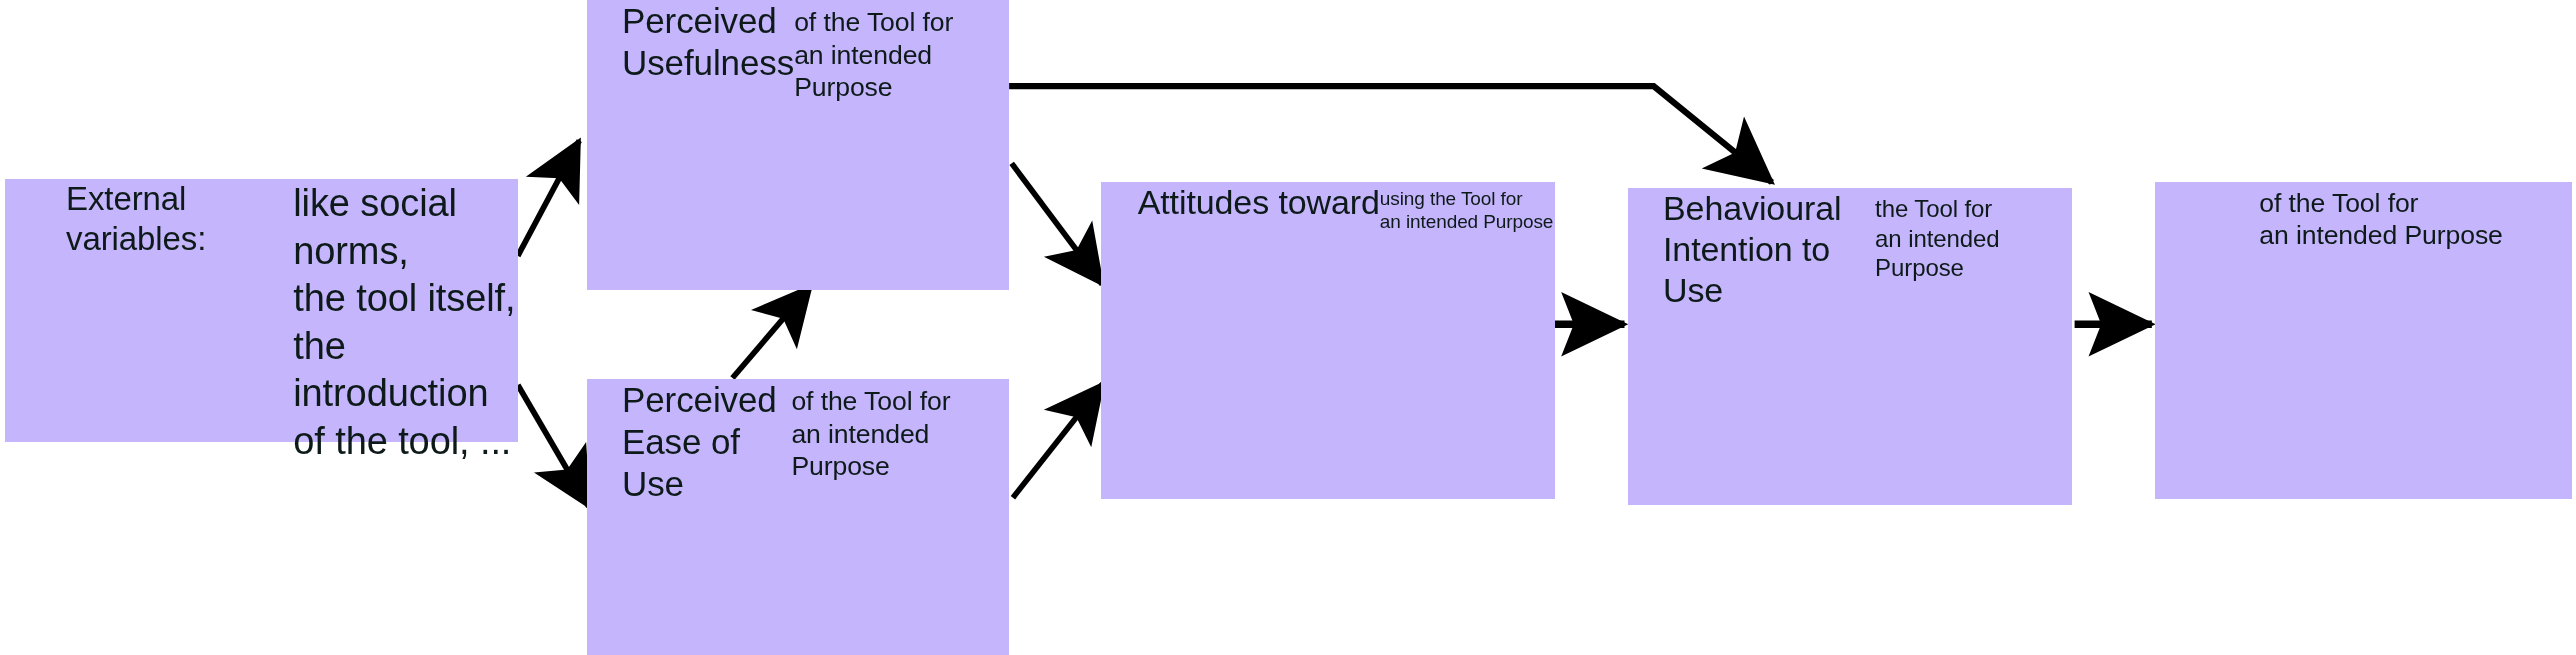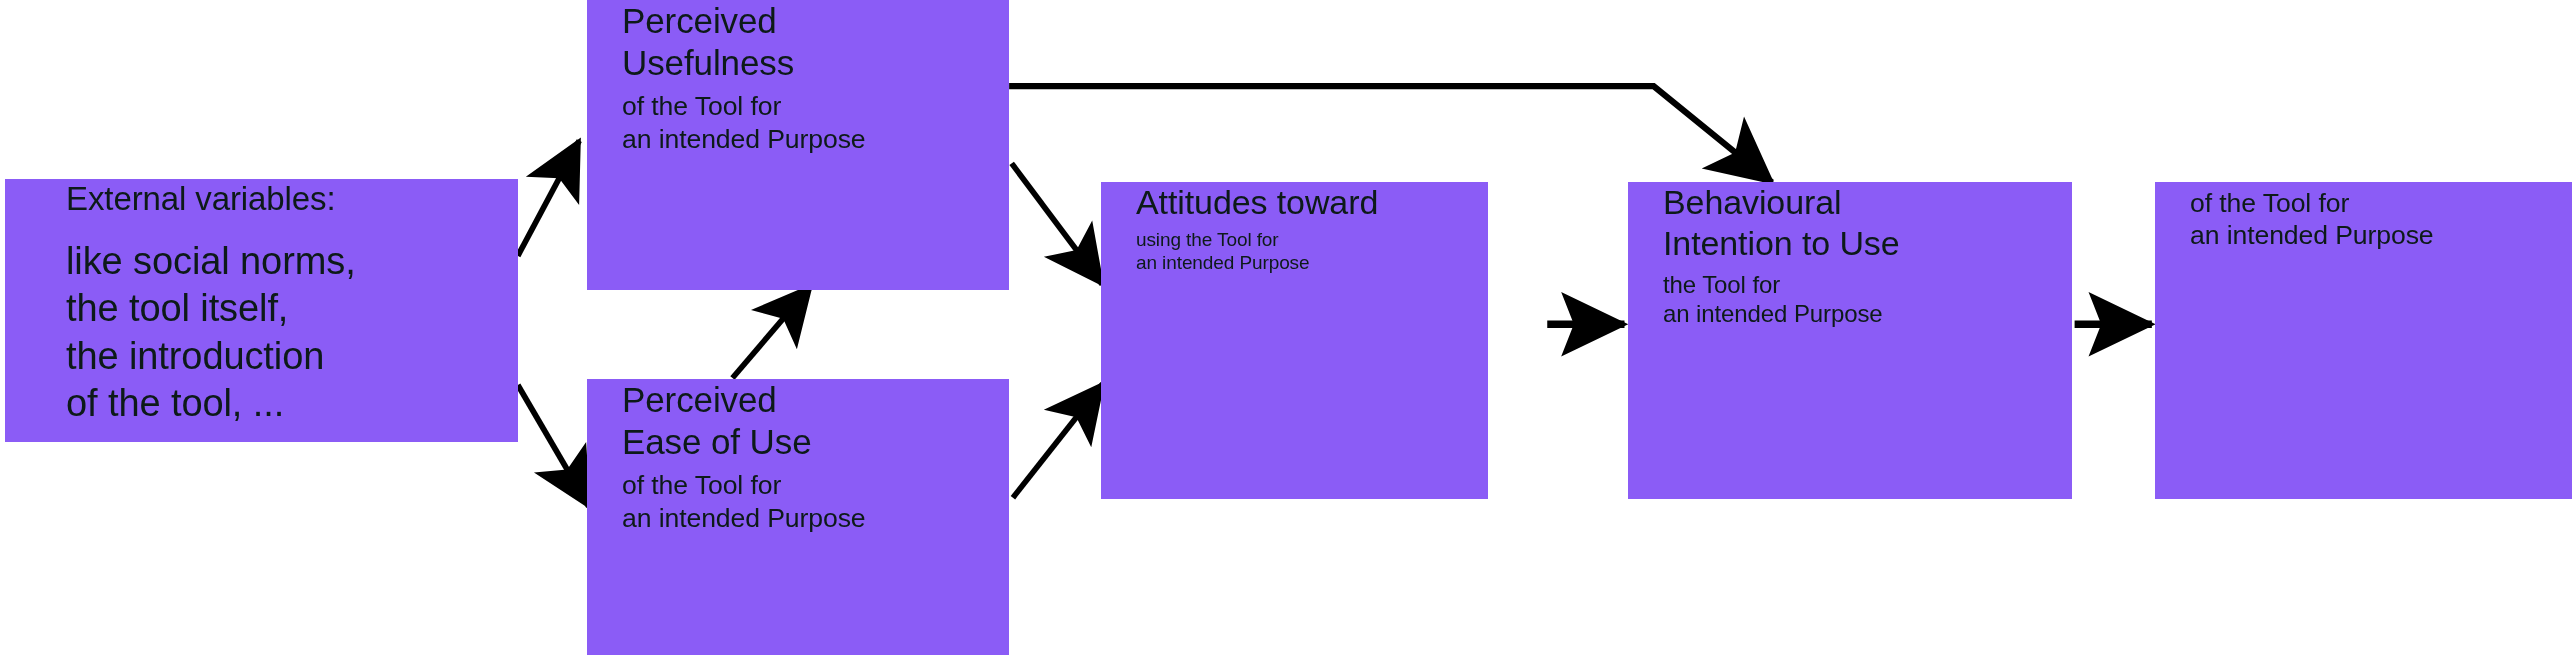--- a/index.html
+++ b/index.html
@@ -11,24 +11,24 @@
     position: relative;
     width: 2576px;
     height: 656px;
     background: #ffffff;
     font-family: "Liberation Sans", sans-serif;
     overflow: hidden;
   }
   .node {
     position: absolute;
     box-sizing: border-box;
-    background: #8b5cf6;
+    background: #c4b5fd;
     display: flex;
-    flex-direction: column;
-    justify-content: flex-start;
+    flex-direction: row;
+    justify-content: center;
   }
   .node .title {
     color: #0d1a19;
     font-size: 33px;
     line-height: 1.20;
     font-weight: 400;
     white-space: pre-line;
     letter-spacing: -0.1px;
   }
   .node .subtitle {
@@ -39,22 +39,22 @@
     white-space: pre-line;
     letter-spacing: -0.1px;
     margin-top: 3.8px;
   }
   .node .title:empty, .node .subtitle:empty { display: none; }
 
   
   #node-external   { left: 5px;    top: 179px; width: 513px;  height: 263px; padding: 0 0 0 61px; gap: 18px; }
   #node-pu         { left: 587px;  top: 0px;   width: 422px;  height: 290px; padding: 0 0 0 35px; }
   #node-peou       { left: 587px;  top: 379px; width: 422px;  height: 277px; padding: 0 0 0 35px; }
-  #node-attitudes  { left: 1101px; top: 182px; width: 387px;  height: 317px; padding: 0 0 0 35px; }
-  #node-bi         { left: 1628px; top: 182px; width: 444px;  height: 317px; padding: 0 0 0 35px; }
+  #node-attitudes  { left: 1101px; top: 182px; width: 454px;  height: 317px; padding: 0 0 0 35px; }
+  #node-bi         { left: 1628px; top: 188px; width: 444px;  height: 317px; padding: 0 0 0 35px; }
   #node-actual     { left: 2155px; top: 182px; width: 417px;  height: 317px; padding: 0 0 0 35px; }
 
   #node-external .title  { font-size: 33px; }
   #node-external .subtitle { font-size: 38px; line-height: 1.25; margin-top: 1.3px; }
   #node-pu .title, #node-peou .title { font-size: 35px; line-height: 1.20; }
   #node-pu .subtitle, #node-peou .subtitle { font-size: 26.6px; margin-top: 6.3px; }
   #node-attitudes .title { font-size: 34px; }
   #node-attitudes .subtitle { font-size: 19px; margin-top: 5px; }
   #node-bi .title { font-size: 34px; line-height: 1.20; }
   #node-bi .subtitle { font-size: 24px; margin-top: 6.3px; }

